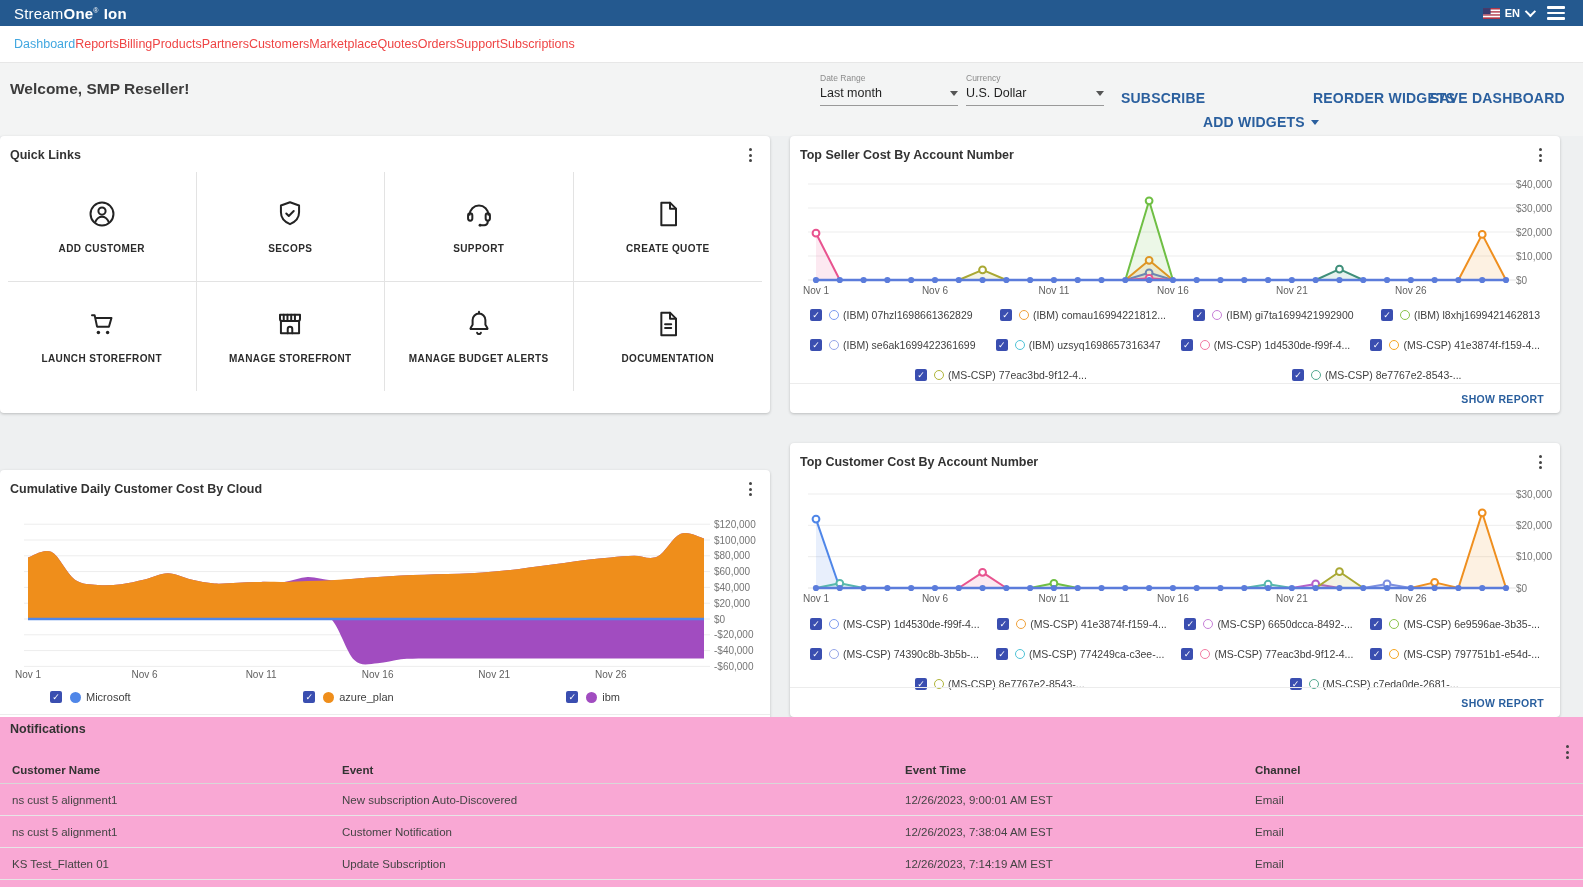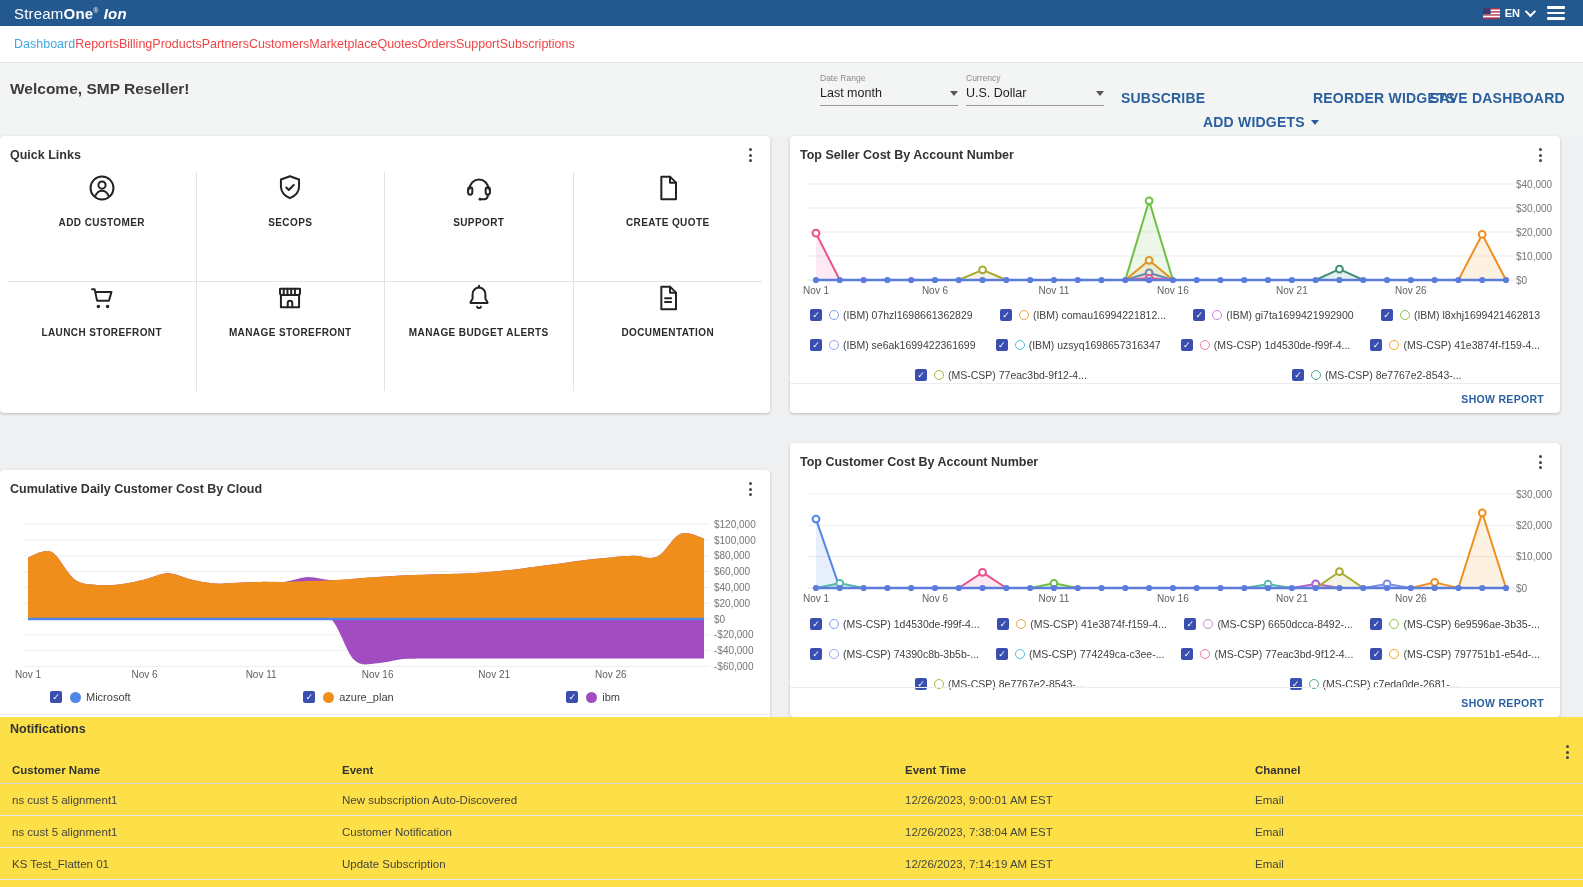--- a/index.html
+++ b/index.html
@@ -5,21 +5,21 @@
   * { box-sizing: border-box; margin: 0; padding: 0; }
   body { margin:0; background:#eef0f1; font-family:"Liberation Sans", sans-serif; }
   .page { position:relative; width:1583px; height:887px; background:#eef0f1; overflow:hidden; }
 
   
   .topbar { position:absolute; left:0; top:0; width:100%; height:26px; background:#24598F; display:flex; align-items:center; color:#fff; }
   .brand { padding-left:14px; font-size:15px; letter-spacing:.2px; white-space:nowrap; }
   .brand .lt { font-weight:300; }
   .brand .bd { font-weight:700; }
   .brand .reg { font-size:7px; vertical-align:super; }
-  .brand .ion { font-weight:700; font-style:italic; margin-left:5px; }
+  .brand .ion { font-weight:700; margin-left:5px; }
   .topbar-right { margin-left:auto; display:flex; align-items:center; gap:14px; padding-right:18px; }
   .lang { display:flex; align-items:center; gap:5px; font-size:11px; font-weight:700; cursor:pointer; }
   .chev { width:8px; height:8px; border-right:2px solid #fff; border-bottom:2px solid #fff; transform:rotate(45deg) translateY(-2px); }
   .burger { display:flex; flex-direction:column; gap:3px; cursor:pointer; }
   .burger span { display:block; width:18px; height:2.5px; background:#fff; border-radius:1px; }
 
   
   .navbar { position:absolute; left:0; top:26px; width:100%; height:37px; background:#fff; display:flex; align-items:center; padding-left:14px; border-bottom:1px solid #e7e7e7; }
   .nav-item { font-size:12.5px; color:#ef4444; cursor:pointer; white-space:nowrap; }
   .nav-item.active { color:#41a7e0; }
@@ -41,42 +41,42 @@
   #card-quicklinks { left:0; top:136px; width:770px; height:277px; }
   #card-topseller  { left:790px; top:136px; width:770px; height:277px; }
   #card-cumulative { left:0; top:454px; width:770px; height:274px;margin-top:16px; }
   #card-topcustomer{ left:790px; top:443px; width:770px; height:274px; }
   .card-title { position:absolute; left:10px; top:12px; font-size:12.5px; font-weight:700; color:#333; }
   .kebab { position:absolute; right:16px; top:10px; display:flex; flex-direction:column; gap:2.5px; cursor:pointer; padding:2px; }
   .kebab i { width:3px; height:3px; background:#444; border-radius:50%; }
 
   
   .ql-grid { position:absolute; left:8px; right:8px; top:36px; bottom:22px; display:grid; grid-template-columns:repeat(4,1fr); grid-template-rows:1fr 1fr; }
-  .ql-cell { display:flex; flex-direction:column; align-items:center; cursor:pointer; }
+  .ql-cell { display:flex; flex-direction:column; align-items:center; justify-content:center; cursor:pointer; }
   .ql-cell.bR { border-right:1px solid #e3e3e3; } .ql-cell.bB { border-bottom:1px solid #e3e3e3; }
   .ql-label { margin-top:13px; font-size:10px; font-weight:700; letter-spacing:.4px; color:#2b2b2b; text-align:center; }
 
   
   .chart-svg { position:absolute; left:4px; }
   #svg-topseller { top:34px; } #svg-topcustomer { top:36px; } #svg-cumulative { top:38px; }
   .legend { position:absolute; left:20px; right:20px; }
   #legend-topseller { top:164px; } #legend-topcustomer { top:166px; }
   .lg-row { display:flex; justify-content:space-between; align-items:center; height:30px; }
   .lg-row.last { justify-content:flex-start; padding-left:105px; gap:205px; }
   .lg-item { display:flex; align-items:center; cursor:pointer; }
   .cb { width:12px; height:12px; background:#3A4EB0; border-radius:2px; color:#fff; font-size:9px; line-height:12px; text-align:center; flex:0 0 auto; }
   .ring { width:10px; height:10px; border:1.5px solid; border-radius:50%; margin:0 4px 0 7px; flex:0 0 auto; background:#fff; }
   .dot { width:11px; height:11px; border-radius:50%; margin:0 5px 0 8px; flex:0 0 auto; }
   .lg-txt { font-size:10.5px; color:#3f3f3f; white-space:nowrap; }
   #legend-cumulative { top:212px; left:50px; right:150px; }
   #legend-cumulative .lg-txt { font-size:11px; }
   .show-report { position:absolute; left:0; right:0; bottom:0; height:30px; border-top:1px solid #ececec; font-size:10.5px; font-weight:700; letter-spacing:.3px; color:#2a5f9e; text-align:right; line-height:30px; padding-right:16px; cursor:pointer; }
 
   
-  #notifications { position:absolute; left:0; top:717px; width:1583px; height:170px; background:#fde047; }
+  #notifications { position:absolute; left:0; top:717px; width:1583px; height:170px; background:#f9a8d4; }
   #notifications .card-title { top:5px; }
   #notifications .kebab { right:12px; top:26px; }
   .ntable { position:absolute; left:0; right:0; top:40px; }
   .nrow { display:grid; grid-template-columns:330px 563px 350px 340px; align-items:center; border-bottom:1px solid #e6e6e6; }
   .nrow > div { padding-left:12px; font-size:11.5px; color:#444; }
   .nrow.head { height:27px; border-bottom:1px solid #d8d8d8; }
   .nrow.head > div { font-weight:700; color:#333; }
   .nrow.body { height:32px; }
 </style>
 </head>

